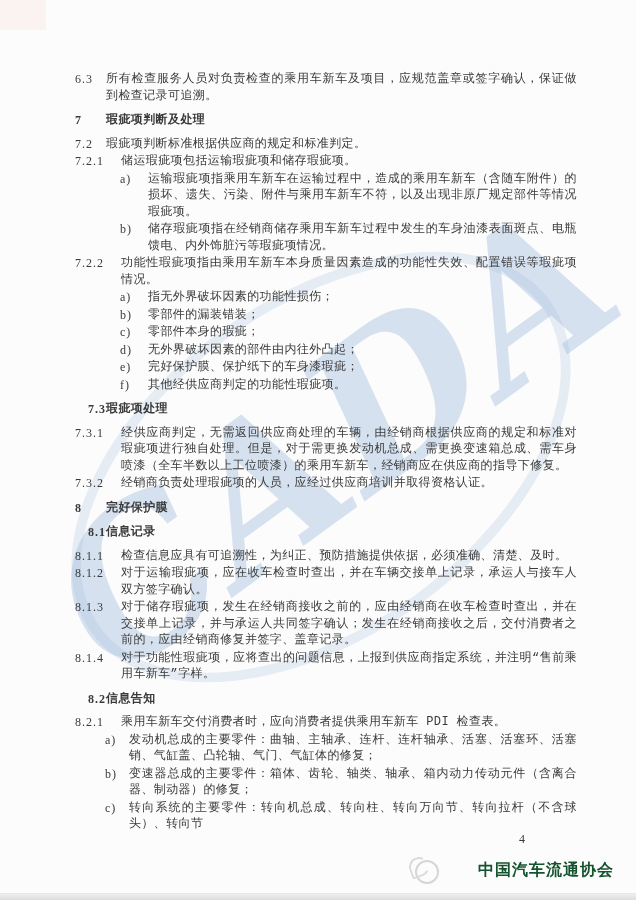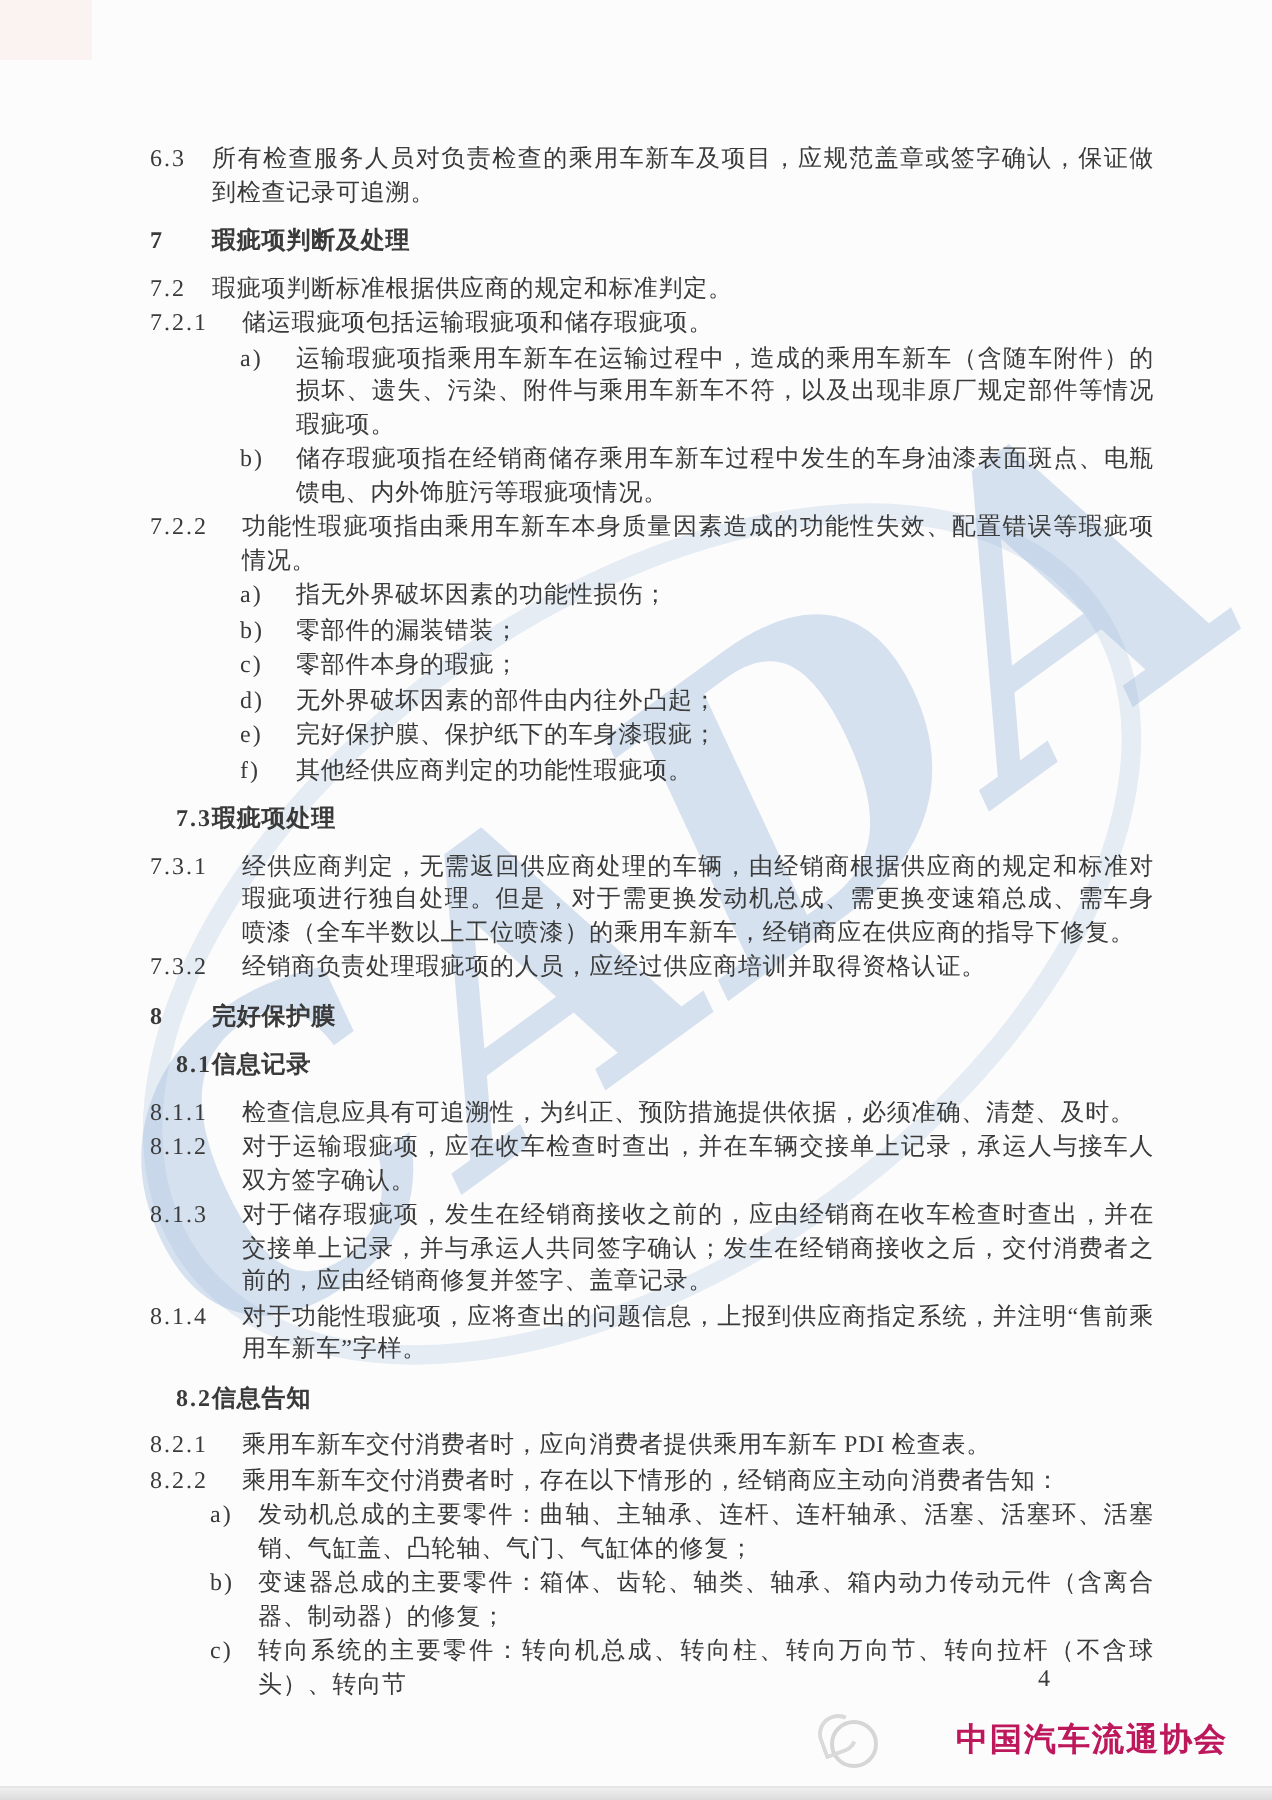--- a/index.html
+++ b/index.html
@@ -38,21 +38,21 @@
   }
 
   
   .doc {
     position:absolute; left:75px; top:70px; width:502px;
     font-size:12px; line-height:16.5px; letter-spacing:0.4px;
     z-index:2;
   }
   .para { display:flex; margin:1px 0; }
   .para .num { flex:none; letter-spacing:1px; }
-  .para .txt { flex:1; text-align:justify; }
+  .para .txt { flex:1; text-align:justify;font-family:Liberation Mono, monospace; }
 
   .lv1 .num { width:31px;font-family:Liberation Serif, serif; }
   .lv2 .num { width:46px; }
   .h1, .h2 { font-weight:bold; margin:8px 0 7px; }
   .h1 .num { width:31px; }
   .h2 .num { width:31px;text-align:right; }
   .la { margin-left:45px; }
   .la .num { width:28px; }
   .lb { margin-left:30px; }
   .lb .num { width:24px; }
@@ -77,21 +77,21 @@
   .logo-mark::after {
     content:""; position:absolute; left:0px; top:2px;
     width:16px; height:16px;
     border:2px solid #dadada; border-radius:50% 50% 50% 0;
     border-right-color:transparent;
     transform:rotate(-20deg);
   }
   .footer-logo .logo-text {
     font-family:"Liberation Sans","DejaVu Sans",sans-serif;
     font-weight:bold; font-size:16px; letter-spacing:1px;
-    color:#be185d;
+    color:#14532d;
     margin-left:33px;
   }
   .bottom-strip {
     position:absolute; left:0; bottom:0; width:636px; height:7px;
     background:linear-gradient(#efefef,#dcdcdc);
     border-top:1px solid #e6e6e6;
   }
 </style>
 </head>
 <body>
@@ -193,24 +193,20 @@
     <span class="txt">对于功能性瑕疵项，应将查出的问题信息，上报到供应商指定系统，并注明“售前乘用车新车”字样。</span>
   </div>
       <div class="para h2">
     <span class="num">8.2</span>
     <span class="txt">信息告知</span>
   </div>
       <div class="para lv2">
     <span class="num">8.2.1</span>
     <span class="txt">乘用车新车交付消费者时，应向消费者提供乘用车新车 PDI 检查表。</span>
   </div>
-      <div class="para lv2">
-    <span class="num">8.2.2</span>
-    <span class="txt">乘用车新车交付消费者时，存在以下情形的，经销商应主动向消费者告知：</span>
-  </div>
       <div class="para lb">
     <span class="num">a)</span>
     <span class="txt">发动机总成的主要零件：曲轴、主轴承、连杆、连杆轴承、活塞、活塞环、活塞销、气缸盖、凸轮轴、气门、气缸体的修复；</span>
   </div>
       <div class="para lb">
     <span class="num">b)</span>
     <span class="txt">变速器总成的主要零件：箱体、齿轮、轴类、轴承、箱内动力传动元件（含离合器、制动器）的修复；</span>
   </div>
       <div class="para lb">
     <span class="num">c)</span>

